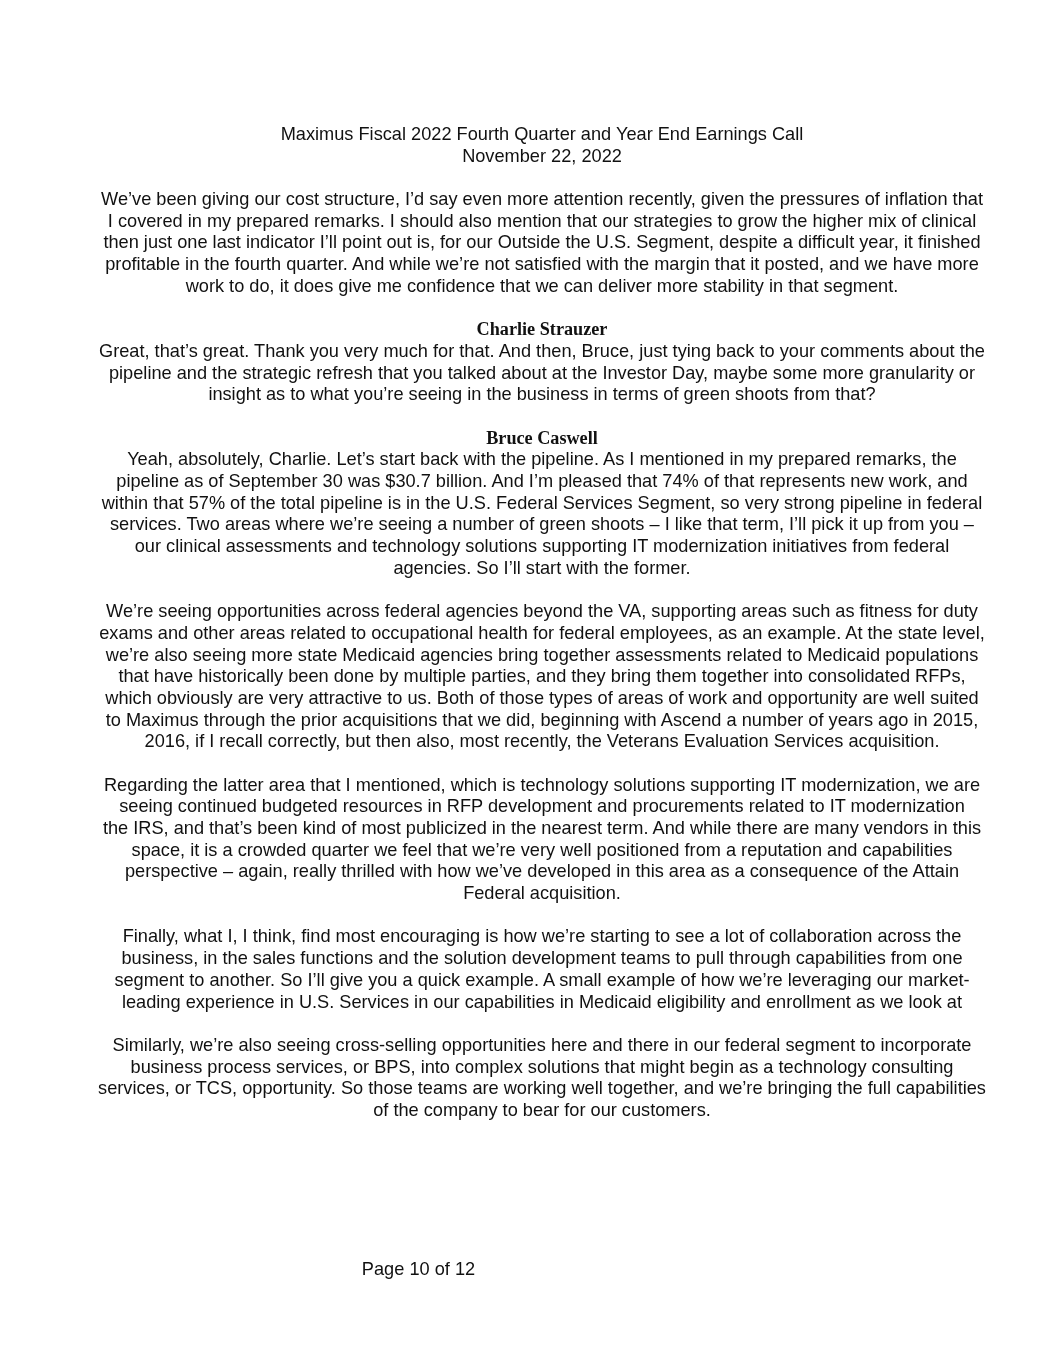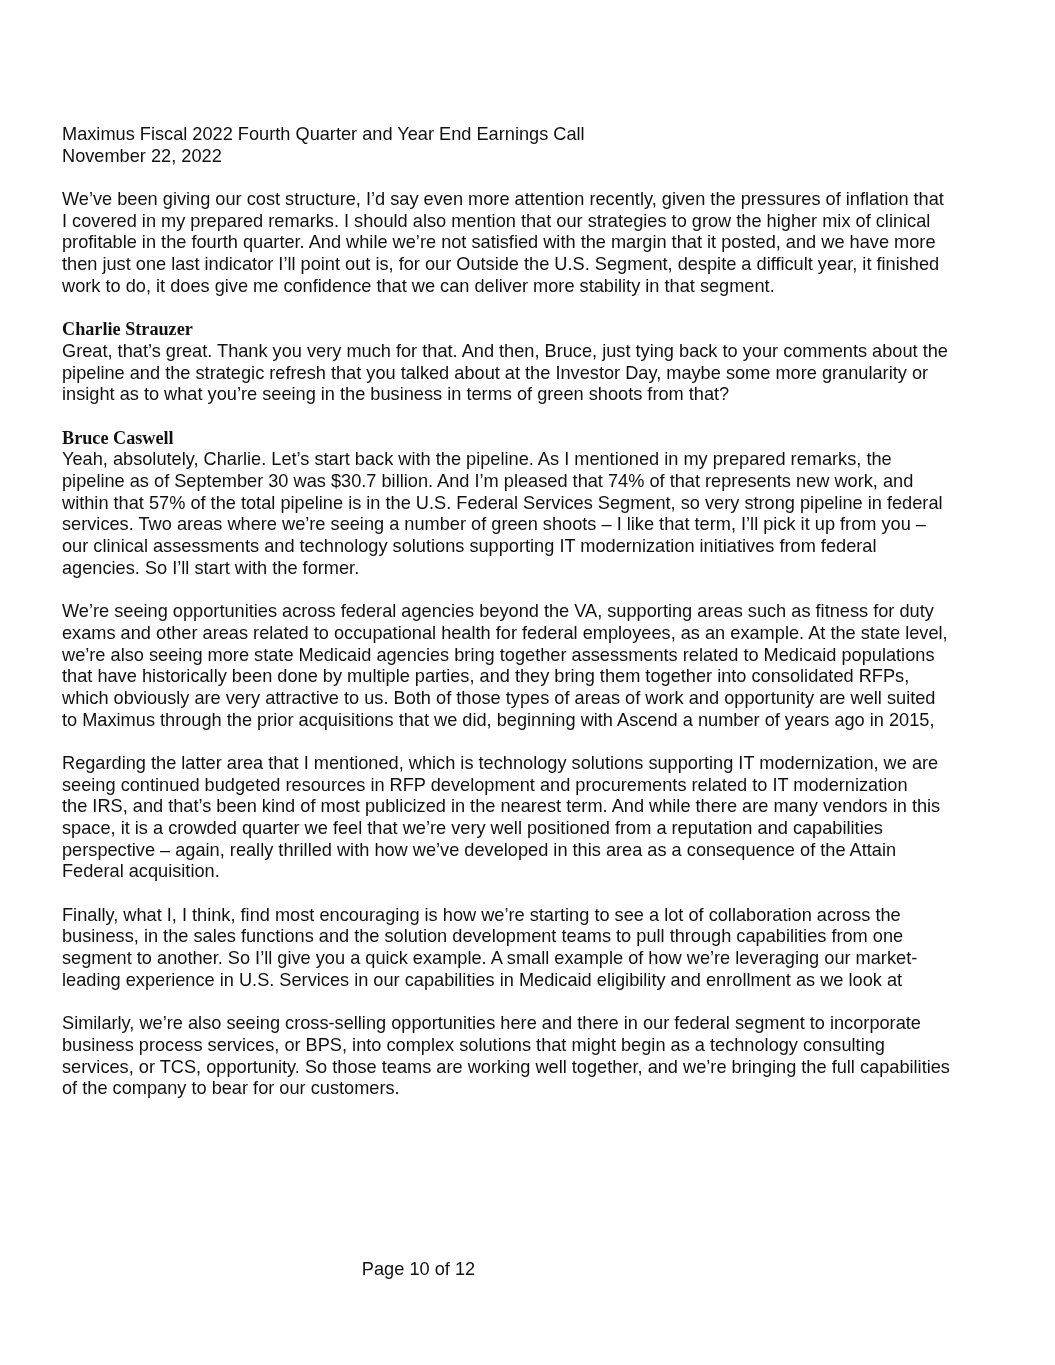--- a/index.html
+++ b/index.html
@@ -1,43 +1,43 @@
 <!DOCTYPE html>
 <html><head>
 <meta charset="utf-8">
 <style>
   html, body { margin: 0; padding: 0; background: #ffffff; }
   body {
     width: 1055px; height: 1365px; position: relative; overflow: hidden;
     font-family: "Liberation Sans", sans-serif; color: #111111;
   }
   .page { position: absolute; left: 62px; top: 124px; width: 960px; }
-  .line { font-size: 18.2px; line-height: 21.7px; white-space: nowrap; height: 21.7px; }
+  .line { font-size: 18.2px; line-height: 21.7px; white-space: nowrap; height: 21.7px; text-align: center; }
   .gap { height: 21.7px; }
   .speaker { font-weight: bold; font-family: Liberation Serif, serif; }
   .footer {
     position: absolute; left: 0; width: 837px; top: 1258px;
     text-align: center; font-size: 18.2px; line-height: 22px;
   }
 </style>
 </head>
 <body>
 
 <div class="page">
   <div>
     <div class="line">Maximus Fiscal 2022 Fourth Quarter and Year End Earnings Call</div>
     <div class="line">November 22, 2022</div>
   </div>
   <div class="gap"></div>
   <div id="blocks">
       <div>
         <div class="line">We’ve been giving our cost structure, I’d say even more attention recently, given the pressures of inflation that</div>
         <div class="line">I covered in my prepared remarks. I should also mention that our strategies to grow the higher mix of clinical</div>
+        <div class="line">then just one last indicator I’ll point out is, for our Outside the U.S. Segment, despite a difficult year, it finished</div>
         <div class="line">profitable in the fourth quarter. And while we’re not satisfied with the margin that it posted, and we have more</div>
-        <div class="line">then just one last indicator I’ll point out is, for our Outside the U.S. Segment, despite a difficult year, it finished</div>
         <div class="line">work to do, it does give me confidence that we can deliver more stability in that segment.</div>
       </div>
       <div class="gap"></div>
       <div>
         <div class="line speaker">Charlie Strauzer</div>
         <div class="line">Great, that’s great. Thank you very much for that. And then, Bruce, just tying back to your comments about the</div>
         <div class="line">pipeline and the strategic refresh that you talked about at the Investor Day, maybe some more granularity or</div>
         <div class="line">insight as to what you’re seeing in the business in terms of green shoots from that?</div>
       </div>
       <div class="gap"></div>
@@ -51,20 +51,21 @@
         <div class="line">agencies. So I’ll start with the former.</div>
       </div>
       <div class="gap"></div>
       <div>
         <div class="line">We’re seeing opportunities across federal agencies beyond the VA, supporting areas such as fitness for duty</div>
         <div class="line">exams and other areas related to occupational health for federal employees, as an example. At the state level,</div>
         <div class="line">we’re also seeing more state Medicaid agencies bring together assessments related to Medicaid populations</div>
         <div class="line">that have historically been done by multiple parties, and they bring them together into consolidated RFPs,</div>
         <div class="line">which obviously are very attractive to us. Both of those types of areas of work and opportunity are well suited</div>
         <div class="line">to Maximus through the prior acquisitions that we did, beginning with Ascend a number of years ago in 2015,</div>
+        <div class="line">2016, if I recall correctly, but then also, most recently, the Veterans Evaluation Services acquisition.</div>
       </div>
       <div class="gap"></div>
       <div>
         <div class="line">Regarding the latter area that I mentioned, which is technology solutions supporting IT modernization, we are</div>
         <div class="line">seeing continued budgeted resources in RFP development and procurements related to IT modernization</div>
         <div class="line">the IRS, and that’s been kind of most publicized in the nearest term. And while there are many vendors in this</div>
         <div class="line">space, it is a crowded quarter we feel that we’re very well positioned from a reputation and capabilities</div>
         <div class="line">perspective – again, really thrilled with how we’ve developed in this area as a consequence of the Attain</div>
         <div class="line">Federal acquisition.</div>
       </div>

